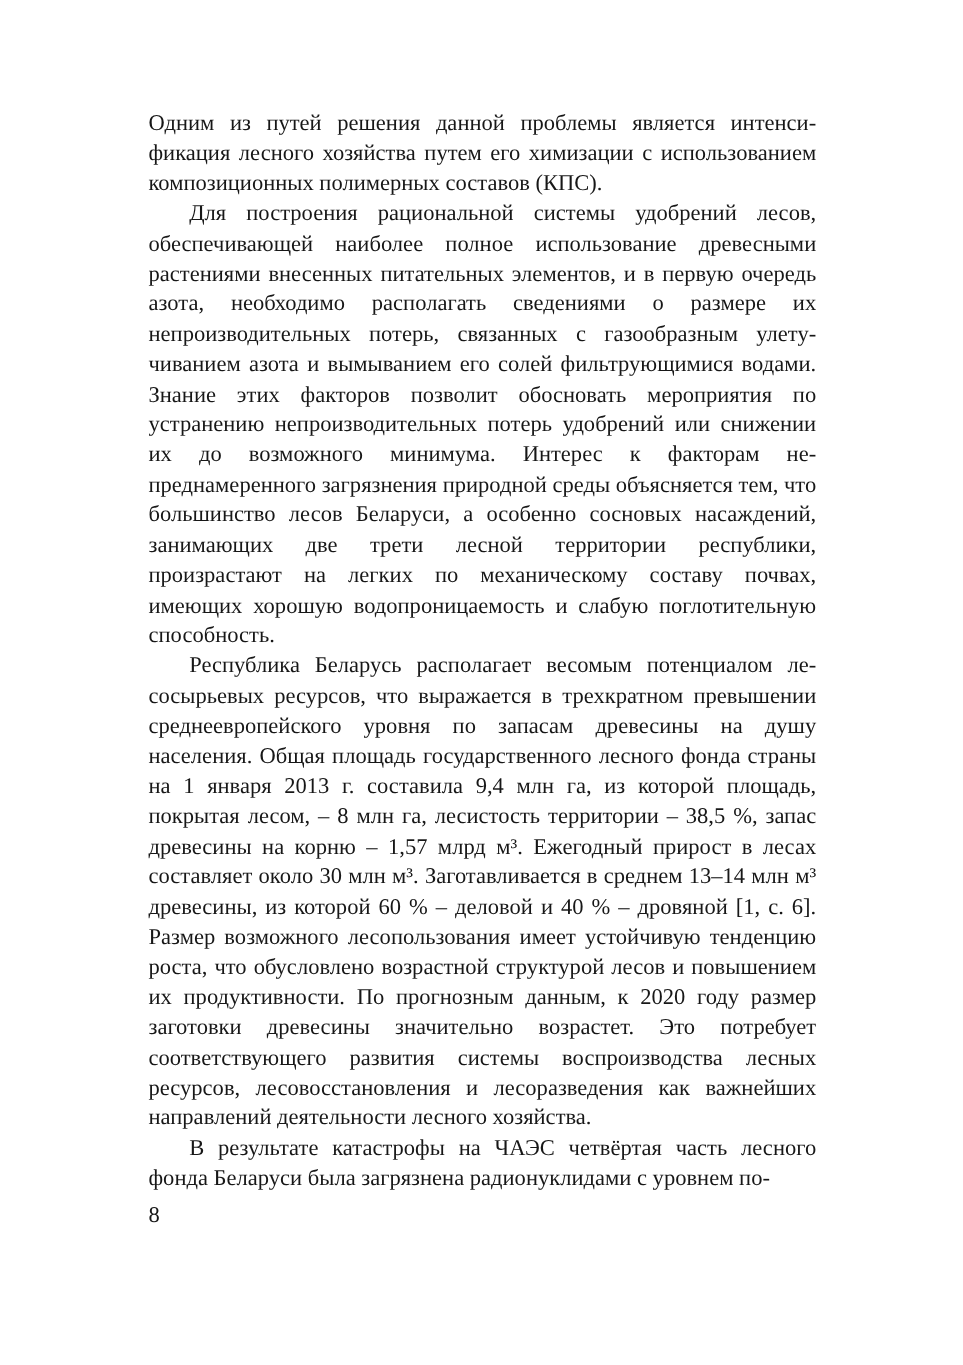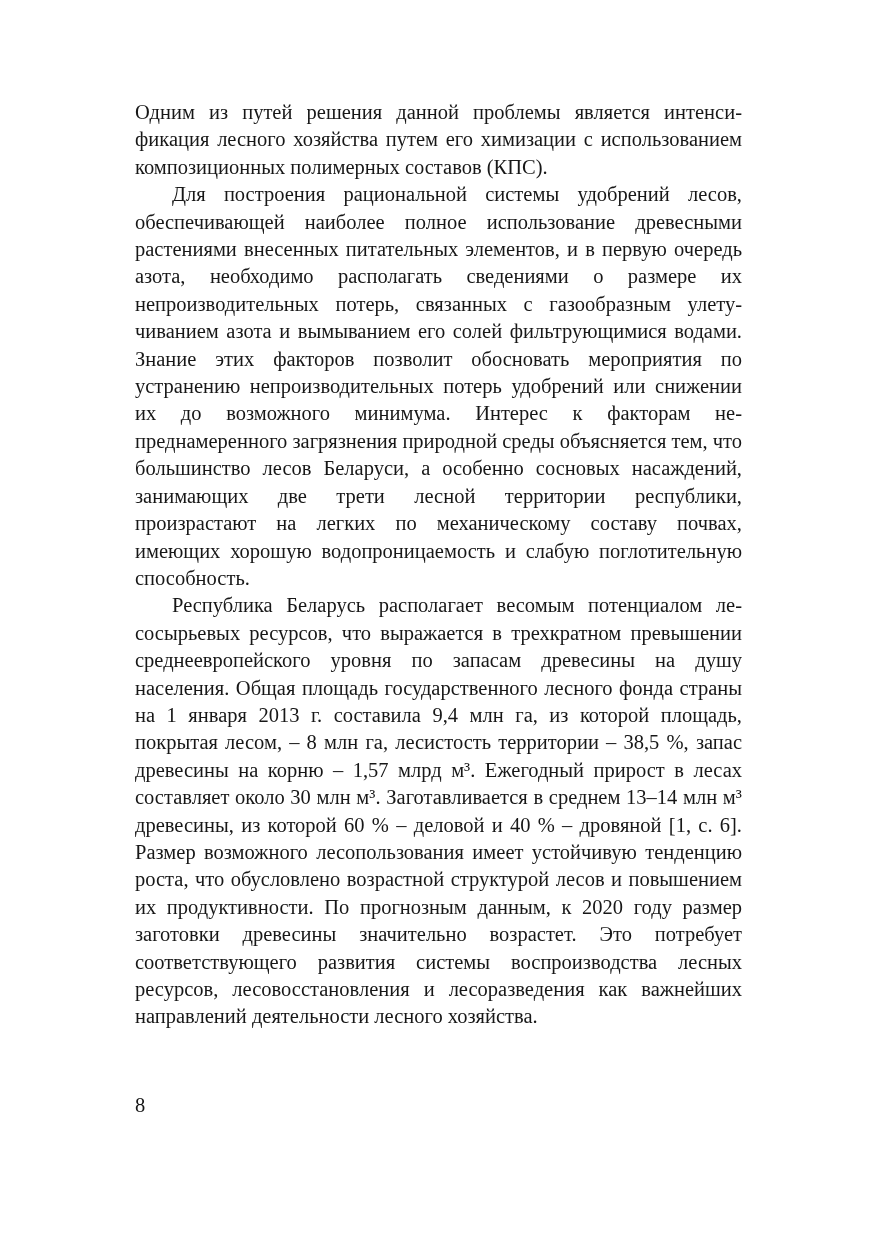--- a/index.html
+++ b/index.html
@@ -46,15 +46,16 @@
   }
 </style>
 </head>
 <body>
 
 <div class="page">
   <div class="text-block">
     <p class="para first">Одним из путей решения данной проблемы является интенси­фикация лесного хозяйства путем его химизации с использова­нием композиционных полимерных составов (КПС).</p>
     <p class="para">Для построения рациональной системы удобрений лесов, обеспечивающей наиболее полное использование древесными растениями внесенных питательных элементов, и в первую оче­редь азота, необходимо располагать сведениями о размере их непроизводительных потерь, связанных с газообразным улету­чиванием азота и вымыванием его солей фильтрующимися во­дами. Знание этих факторов позволит обосновать мероприятия по устранению непроизводительных потерь удобрений или сни­жении их до возможного минимума. Интерес к факторам не­преднамеренного загрязнения природной среды объясняется тем, что большинство лесов Беларуси, а особенно сосновых на­саждений, занимающих две трети лесной территории республи­ки, произрастают на легких по механическому составу почвах, имеющих хорошую водопроницаемость и слабую поглотитель­ную способность.</p>
     <p class="para">Республика Беларусь располагает весомым потенциалом ле­сосырьевых ресурсов, что выражается в трехкратном превыше­нии среднеевропейского уровня по запасам древесины на душу населения. Общая площадь государственного лесного фонда страны на 1 января 2013 г. составила 9,4 млн га, из которой пло­щадь, покрытая лесом, – 8 млн га, лесистость территории – 38,5 %, запас древесины на корню – 1,57 млрд м³. Ежегодный прирост в лесах составляет около 30 млн м³. Заготавливается в среднем 13–14 млн м³ древесины, из которой 60 % – деловой и 40 % – дровяной [1, с. 6]. Размер возможного лесопользования имеет устойчивую тенденцию роста, что обусловлено возрастной структурой лесов и повышением их продуктивности. По про­гнозным данным, к 2020 году размер заготовки древесины зна­чительно возрастет. Это потребует соответствующего развития си­стемы воспроизводства лесных ресурсов, лесовосстановления и лесораз­ведения как важнейших направлений деятельности лесного хозяйства.</p>
+    <p class="para">В результате катастрофы на ЧАЭС четвёртая часть лесного фонда Беларуси была загрязнена радионуклидами с уровнем по-</p>
   </div>
   <div class="page-number">8</div>
 </div>
 
 </body></html>

